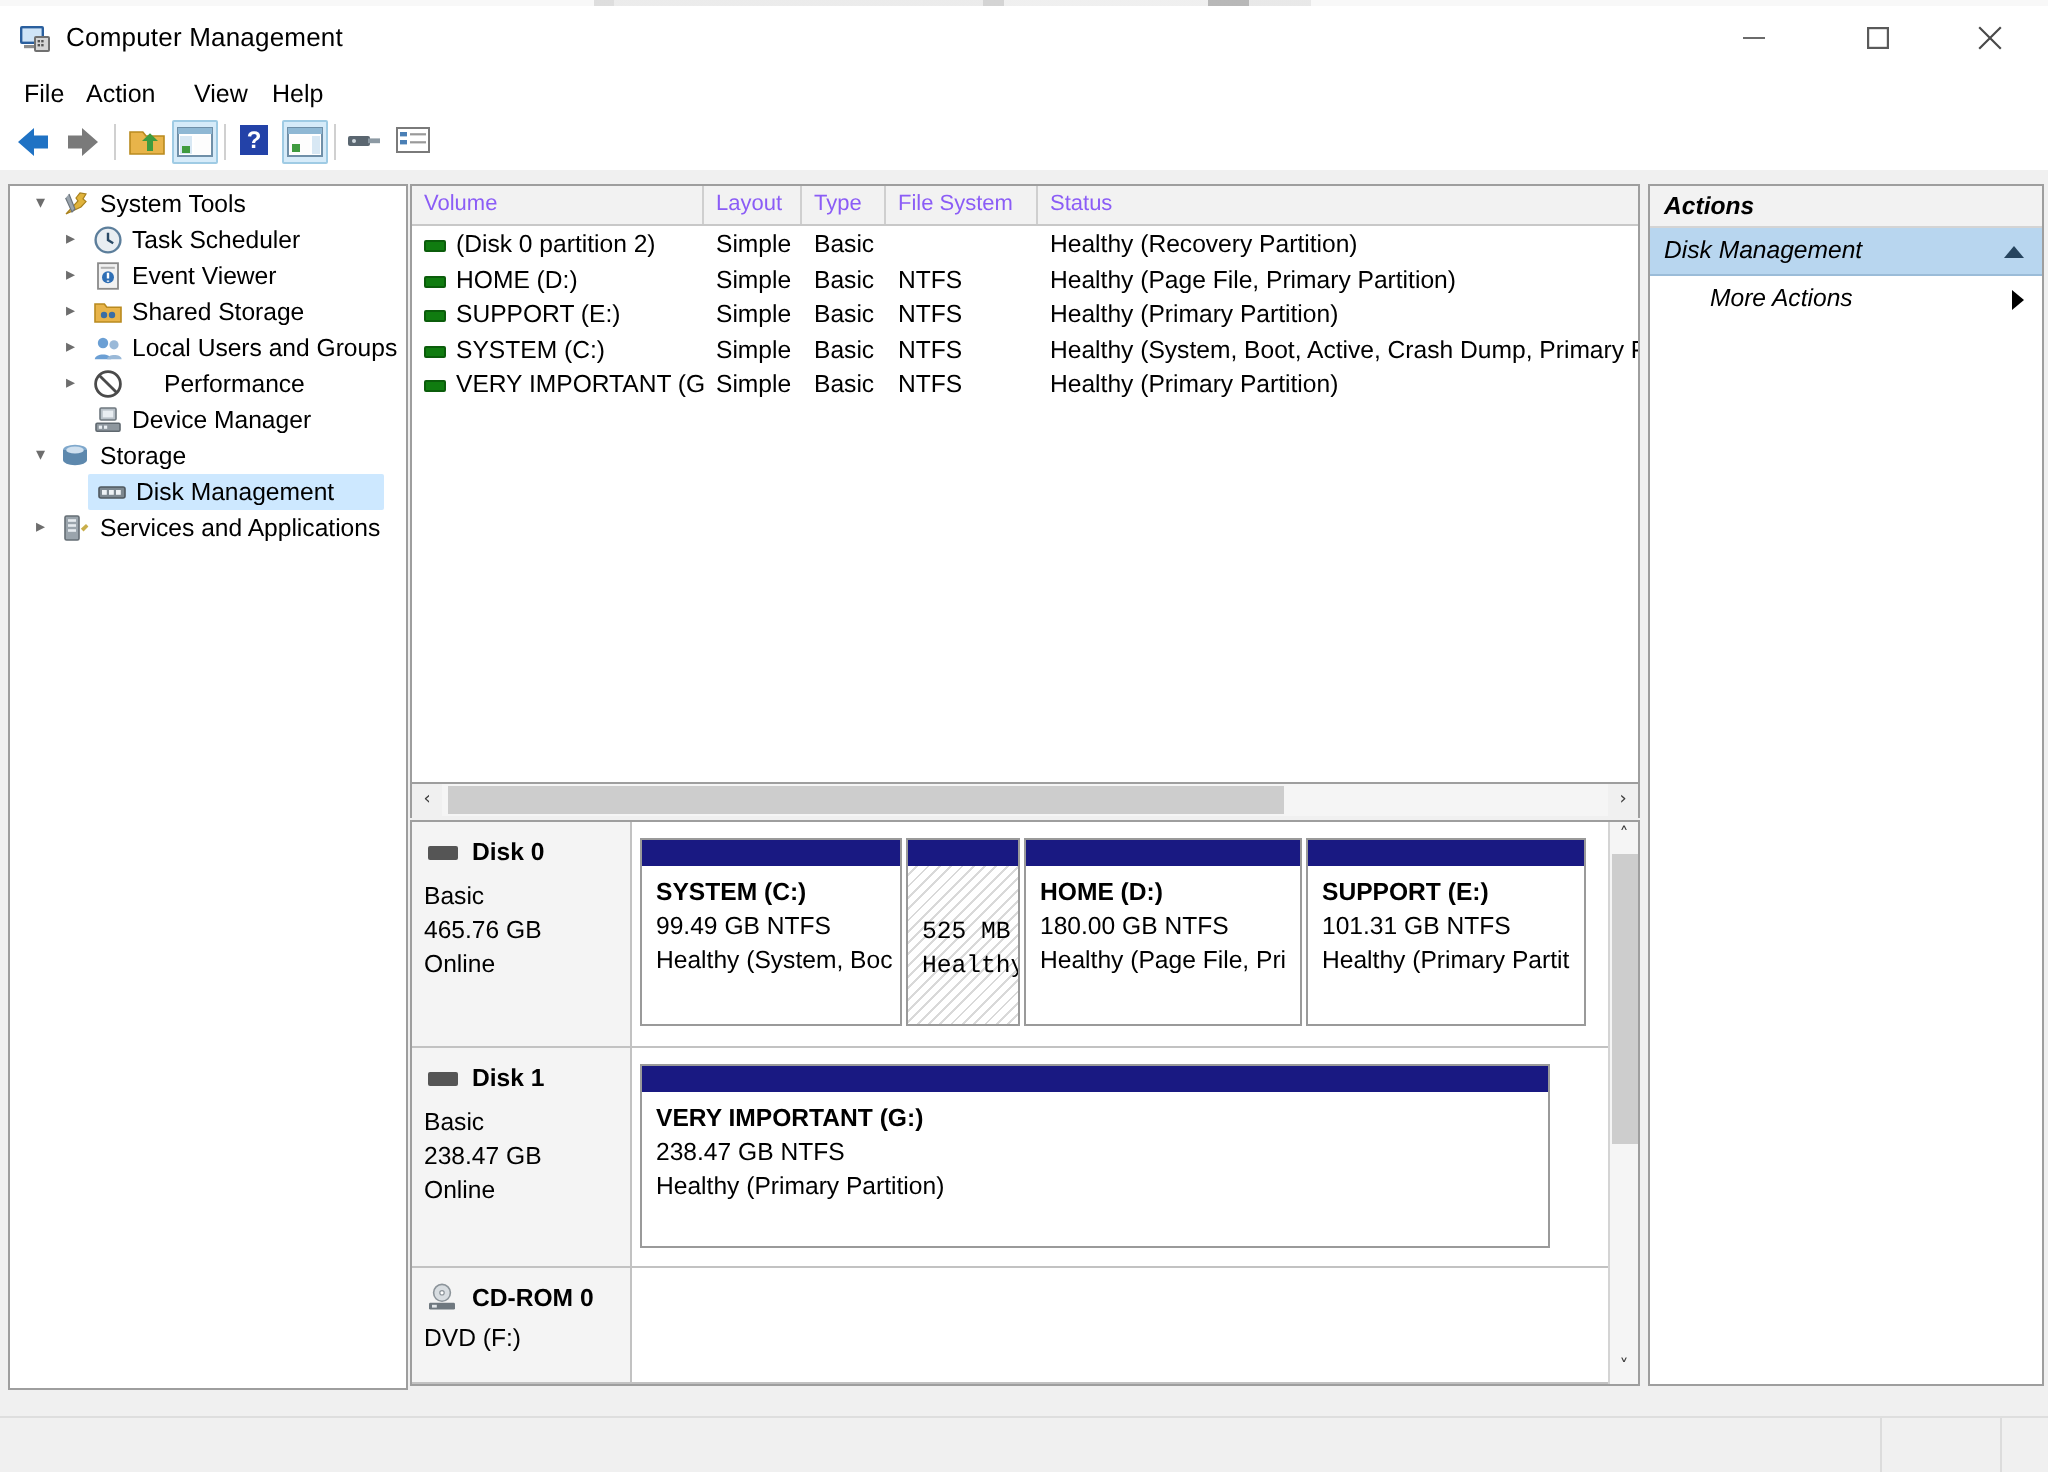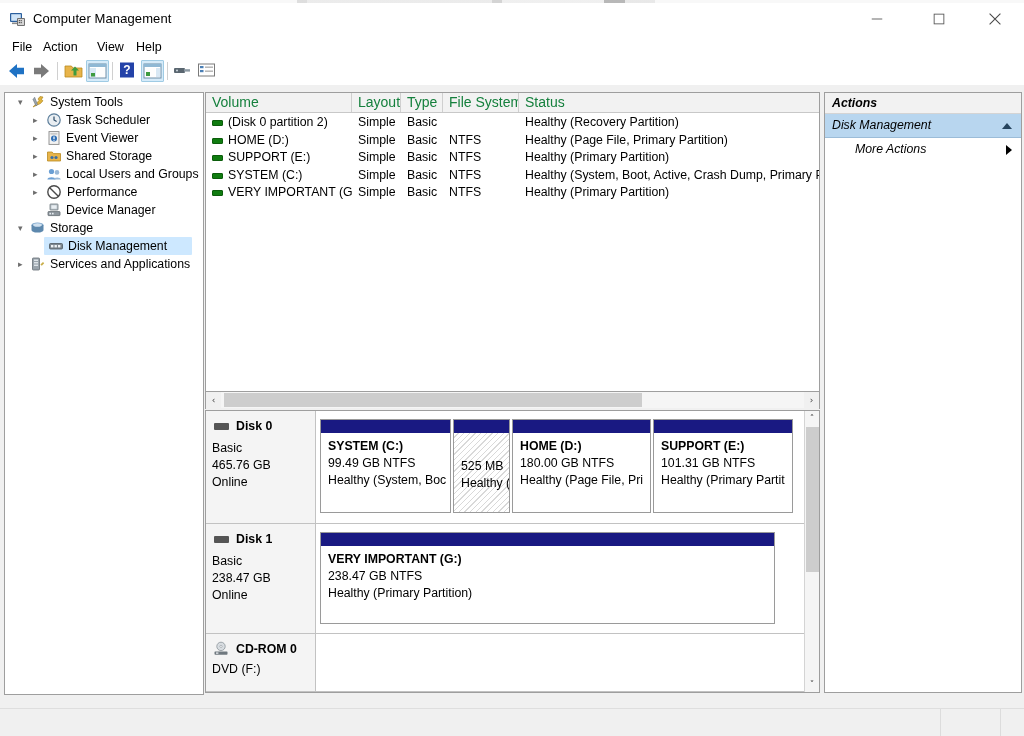--- a/index.html
+++ b/index.html
@@ -46,21 +46,21 @@
   .trow{position:relative;height:18px;line-height:18px;white-space:nowrap;font-size:12.3px;cursor:default;}
   .trow .tw{position:absolute;}
   .chev{font-size:9px;color:#6d6d6d;font-family:"DejaVu Sans",sans-serif;}
   .tlabel{position:absolute;white-space:nowrap;}
   .tsel{position:absolute;background:#cde8ff;height:18px;border-radius:1px;}
   .ticon{position:absolute;width:16px;height:16px;top:1px;}
 
   
   .volpane{position:absolute;left:205px;top:7px;width:615px;height:300px;background:#fff;border:1px solid #9e9e9e;box-sizing:border-box;overflow:hidden;}
   .colhdr{position:relative;height:19px;background:#f2f2f2;border-bottom:1px solid #c8c8c8;}
-  .ch{position:absolute;top:0;height:19px;line-height:19px;font-size:14px;color:#15803d;padding-left:6px;box-sizing:border-box;
+  .ch{position:absolute;top:0;height:19px;line-height:19px;font-size:11px;color:#8b5cf6;padding-left:6px;box-sizing:border-box;
       border-right:1px solid #cfcfcf;background:#f2f2f2;white-space:nowrap;overflow:hidden;cursor:default;}
   .vrow{position:relative;height:17.6px;line-height:17.6px;font-size:12.3px;white-space:nowrap;cursor:default;}
   .vcell{position:absolute;top:0;height:17.6px;overflow:hidden;white-space:nowrap;}
   .vicon{position:absolute;left:6px;top:6px;width:11px;height:6px;background:#107c10;border:1px solid #0b5d0b;box-sizing:border-box;border-radius:1px;}
 
   
   .hscroll{position:absolute;left:205px;top:307px;width:615px;height:17px;background:#f0f0f0;border-left:1px solid #9e9e9e;border-right:1px solid #9e9e9e;box-sizing:border-box;}
   .hs-arrow{position:absolute;top:0;width:15px;height:16px;color:#3c3c3c;font-size:9px;text-align:center;line-height:16px;font-family:"DejaVu Sans",sans-serif;}
   .hs-track{position:absolute;left:15px;top:0;right:15px;height:16px;background:#f5f5f5;}
   .hs-thumb{position:absolute;left:18px;top:1px;width:418px;height:14px;background:#cdcdcd;}
@@ -70,21 +70,21 @@
   .diskrow{position:relative;background:#fff;}
   .dlabel{position:absolute;left:0;top:0;width:110px;bottom:0;background:#f4f4f4;border-right:1px solid #c2c2c2;border-bottom:1px solid #c2c2c2;box-sizing:border-box;}
   .dl-title{position:absolute;left:30px;top:8px;font-weight:bold;font-size:12.3px;}
   .dl-ico{position:absolute;left:8px;top:12px;width:15px;height:7px;background:#555;border-radius:1px;}
   .dl-line{position:absolute;left:6px;font-size:12.3px;color:#000;}
   .dbody{position:absolute;left:110px;top:0;right:0;bottom:0;border-bottom:1px solid #c2c2c2;box-sizing:border-box;}
   .part{position:absolute;top:8px;border:1px solid #9a9a9a;background:#fff;box-sizing:border-box;}
   .part .cap{height:13px;background:#191982;border-bottom:1px solid #fff;}
   .part .body{position:absolute;left:0;right:0;top:13px;bottom:0;background:#fff;padding:6px 7px 0 7px;box-sizing:border-box;overflow:hidden;}
   .part.hatch .body{background-color:#f2f2f2;
-     background-image:repeating-linear-gradient(-45deg,#ffffff 0 3px,#d9d9d9 3px 4px);}
+     background-image:repeating-linear-gradient(-45deg,#ffffff 0 3px,#d9d9d9 3px 4px);font-family:Liberation Mono, monospace;}
   .p-name{font-weight:bold;font-size:12.3px;white-space:nowrap;margin-bottom:3px;}
   .p-line{font-size:12.3px;white-space:nowrap;margin-bottom:3px;}
 
   .vscroll{position:absolute;right:0;top:0;width:15px;bottom:0;background:#f5f5f5;border-left:1px solid #d4d4d4;box-sizing:border-box;}
   .vs-arrow{position:absolute;left:0;width:14px;height:15px;text-align:center;line-height:15px;font-size:9px;color:#3c3c3c;font-family:"DejaVu Sans",sans-serif;}
   .vs-thumb{position:absolute;left:1px;top:16px;width:13px;height:145px;background:#cdcdcd;}
 
   
   .legend{position:absolute;left:205px;top:608px;width:615px;height:19px;background:#fff;border:1px solid #9e9e9e;box-sizing:border-box;}
   .lg-item{position:absolute;top:0;height:17px;line-height:17px;font-size:12.1px;white-space:nowrap;}
@@ -280,21 +280,21 @@
         </div>
 
         <div class="trow">
           <span class="tw chev" style="left:28px">▸</span>
           <span class="ticon" style="left:41px">
             <svg width="16" height="16" viewBox="0 0 16 16">
               <circle cx="8" cy="8" r="6.2" fill="none" stroke="#4a4a4a" stroke-width="1.4"></circle>
               <path d="M3.7 3.7 L12.3 12.3" stroke="#4a4a4a" stroke-width="1.4"></path>
             </svg>
           </span>
-          <span class="tlabel" style="left:62px">Performance</span>
+          <span class="tlabel" style="left:77px">Performance</span>
         </div>
 
         <div class="trow">
           <span class="ticon" style="left:41px">
             <svg width="16" height="16" viewBox="0 0 16 16">
               <rect x="4" y="2" width="8" height="6" rx="0.6" fill="#b9c2c9" stroke="#6f787f" stroke-width="0.8"></rect>
               <rect x="5.4" y="3.3" width="5.2" height="3.4" fill="#e9eef2"></rect>
               <rect x="2" y="9.6" width="12" height="4" rx="0.6" fill="#8e979e" stroke="#5f686f" stroke-width="0.8"></rect>
               <rect x="3.4" y="10.8" width="1.6" height="1.6" fill="#e9eef2"></rect>
               <rect x="6" y="10.8" width="1.6" height="1.6" fill="#e9eef2"></rect>

